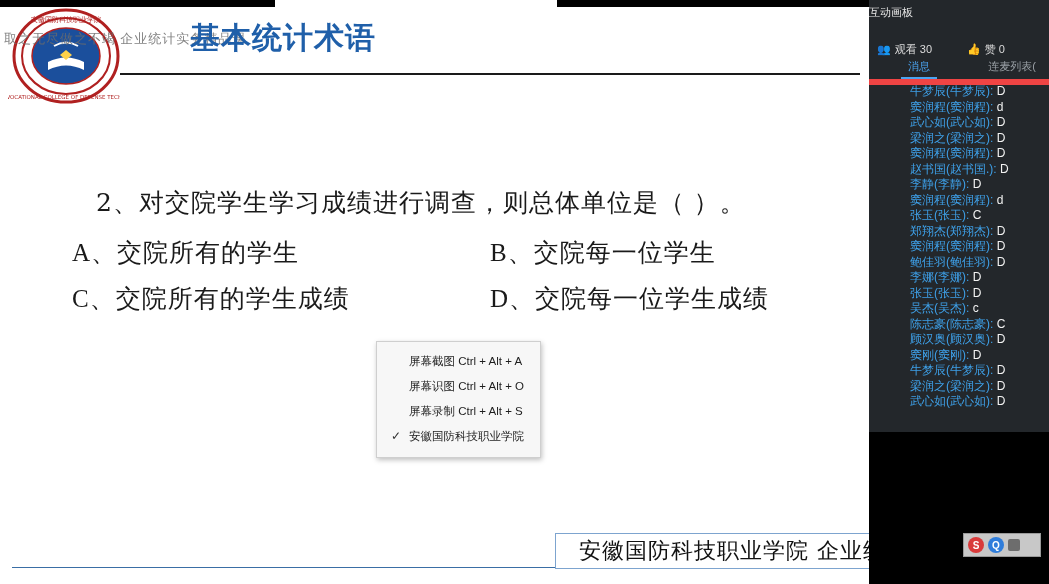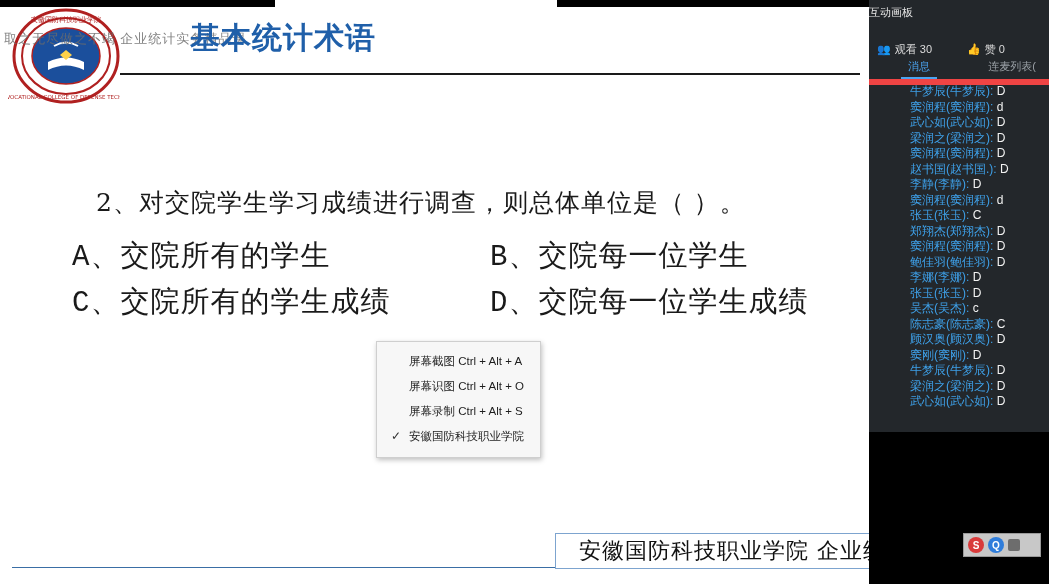--- a/index.html
+++ b/index.html
@@ -97,23 +97,23 @@
     top: 186px;
     font-size: 25px;
     color: #1a1a1a;
     font-family: "DejaVu Serif", serif;
     letter-spacing: 1px;
     white-space: nowrap;
     margin-left: 24px;
   }
   .opt-row {
     position: absolute;
-    font-size: 29px;
+    font-size: 25px;
     color: #1a1a1a;
-    font-family: Liberation Mono, monospace;
+    font-family: Liberation Serif, serif;
     letter-spacing: 1px;
     white-space: nowrap;
   }
   .opt-a { left: 72px;  top: 236px; }
   .opt-b { left: 490px; top: 236px; }
   .opt-c { left: 72px;  top: 282px; }
   .opt-d { left: 490px; top: 282px; }
 
   
   .footer-rule {

